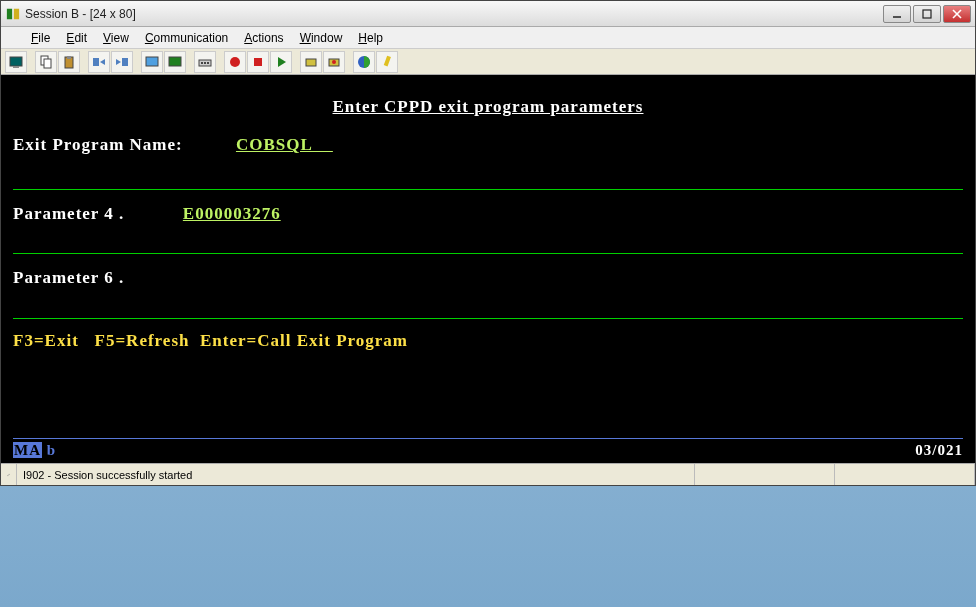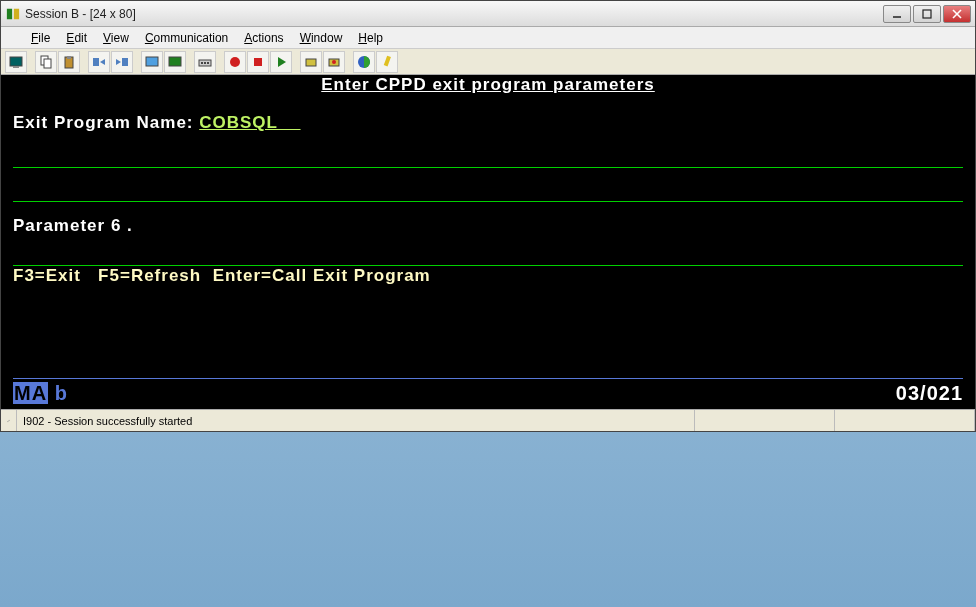--- a/index.html
+++ b/index.html
@@ -5,21 +5,21 @@
     * { margin: 0; padding: 0; box-sizing: border-box; }
     body {
       font-family: 'Segoe UI', Tahoma, sans-serif;
       background: linear-gradient(to bottom, #a8c8e0, #7ba8cc);
       width: 976px;
       height: 607px;
       overflow: hidden;
     }
     .window {
       width: 976px;
-      height: 432px;
+      height: 486px;
       background: #ece9d8;
       border: 1px solid #444;
       display: flex;
       flex-direction: column;
     }
     .titlebar {
       height: 26px;
       background: linear-gradient(to bottom, #f8f8f8, #dcdcdc);
       border-bottom: 1px solid #aaa;
       display: flex;
@@ -81,64 +81,65 @@
       background: #f4f4f0;
       display: flex;
       align-items: center;
       justify-content: center;
       cursor: pointer;
     }
     .tb-sep { width: 6px; }
     .terminal {
       flex: 1;
       background: #000;
-      padding: 0 12px;
-      font-family: Liberation Sans, sans-serif;
+      padding: 22px 12px;
+      font-family: Liberation Serif, serif;
       font-size: 17px;
       font-weight: bold;
       line-height: 1.2;
       position: relative;
       overflow: hidden;
       letter-spacing: 1px;
     }
     .term-title {
       color: #fff;
       text-align: center;
       text-decoration: underline;
       margin-bottom: 18px;
     }
     .term-row {
       display: flex;
       align-items: flex-start;
       margin-bottom: 4px;
       white-space: pre;
+      gap: 48px;
     }
     .term-label { color: #fff; }
     .term-value { color: #bef264; text-decoration: underline; }
     .param-block { margin-top: 14px; }
     .param-continuation {
       border-bottom: 1px solid #00d000;
       height: 20px;
       margin-left: 0;
       margin-top: 10px;
     }
     .fn-keys {
-      color: #fef9c3;
-      margin-top: 0;
+      color: #fde047;
+      margin-top: 12px;
       white-space: pre;
     }
     .term-status {
       position: absolute;
       bottom: 4px;
       left: 12px;
       right: 12px;
       border-top: 1px solid #5878d8;
       padding-top: 2px;
       display: flex;
-      font-size: 20px;
+      font-size: 15px;
     }
     .status-left { color: #5878d8; }
     .status-left .hl { background: #5878d8; color: #000; padding: 0 1px; }
     .status-right { margin-left: auto; color: #fff; }
     .statusbar {
       height: 22px;
       background: #ece9d8;
       border-top: 1px solid #aaa;
       display: flex;
       align-items: center;
@@ -298,20 +299,21 @@
     <div class="term-row">
       <span class="term-label">Exit Program Name: </span>
       <span class="term-value">COBSQL    </span>
     </div>
 
     <div id="params-container">
         <div class="param-block">
           <div class="param-continuation"></div>
         </div>
         <div class="param-block">
+          <div class="term-row"><span class="term-label">Parameter 4 .  </span><span class="term-value" style="min-width: 60px; display: inline-block;">E000003276</span></div>
           <div class="param-continuation"></div>
         </div>
         <div class="param-block">
           <div class="term-row"><span class="term-label">Parameter 6 .  </span><span class="term-value" style="min-width: 60px; display: inline-block;"></span></div>
           <div class="param-continuation"></div>
         </div>
       </div>
 
     <div class="fn-keys">F3=Exit   F5=Refresh  Enter=Call Exit Program</div>
 

